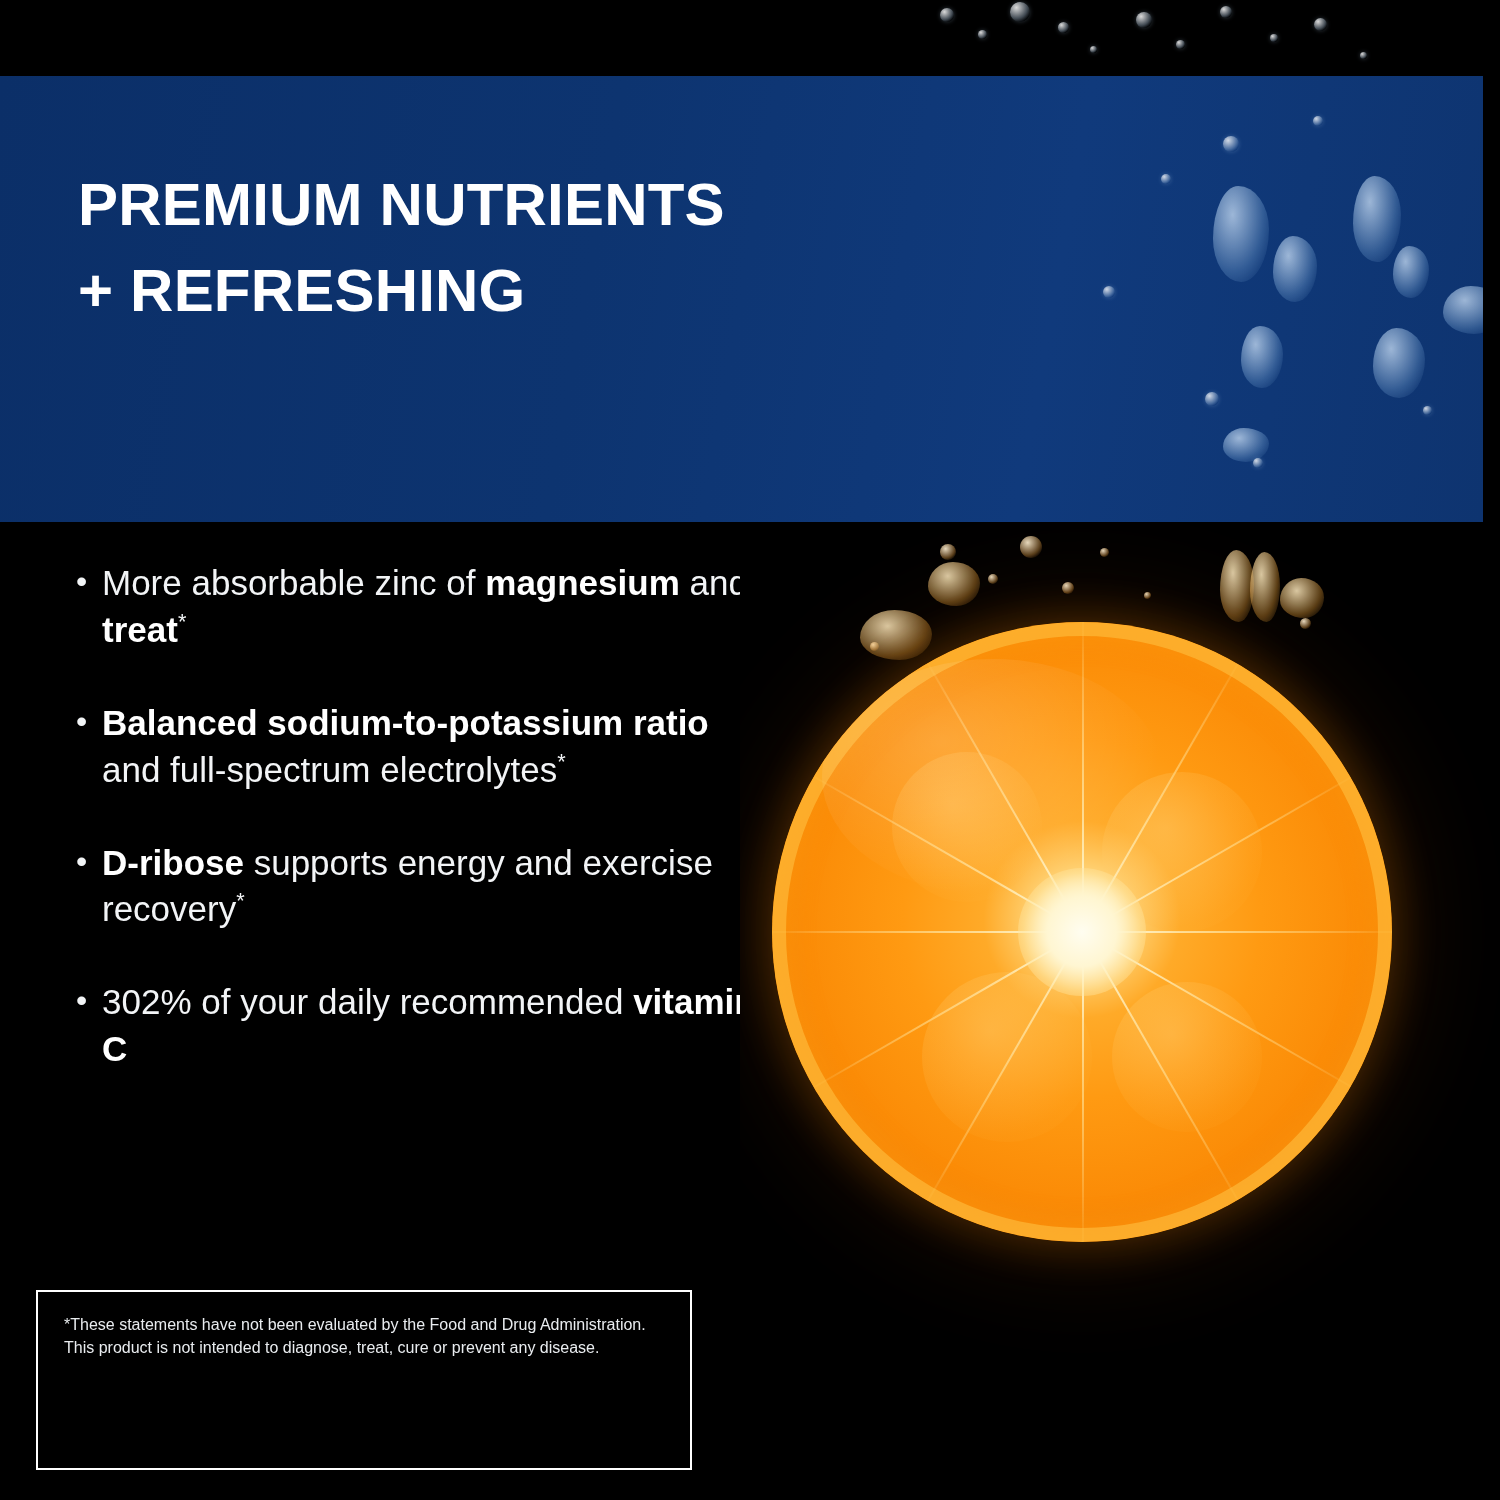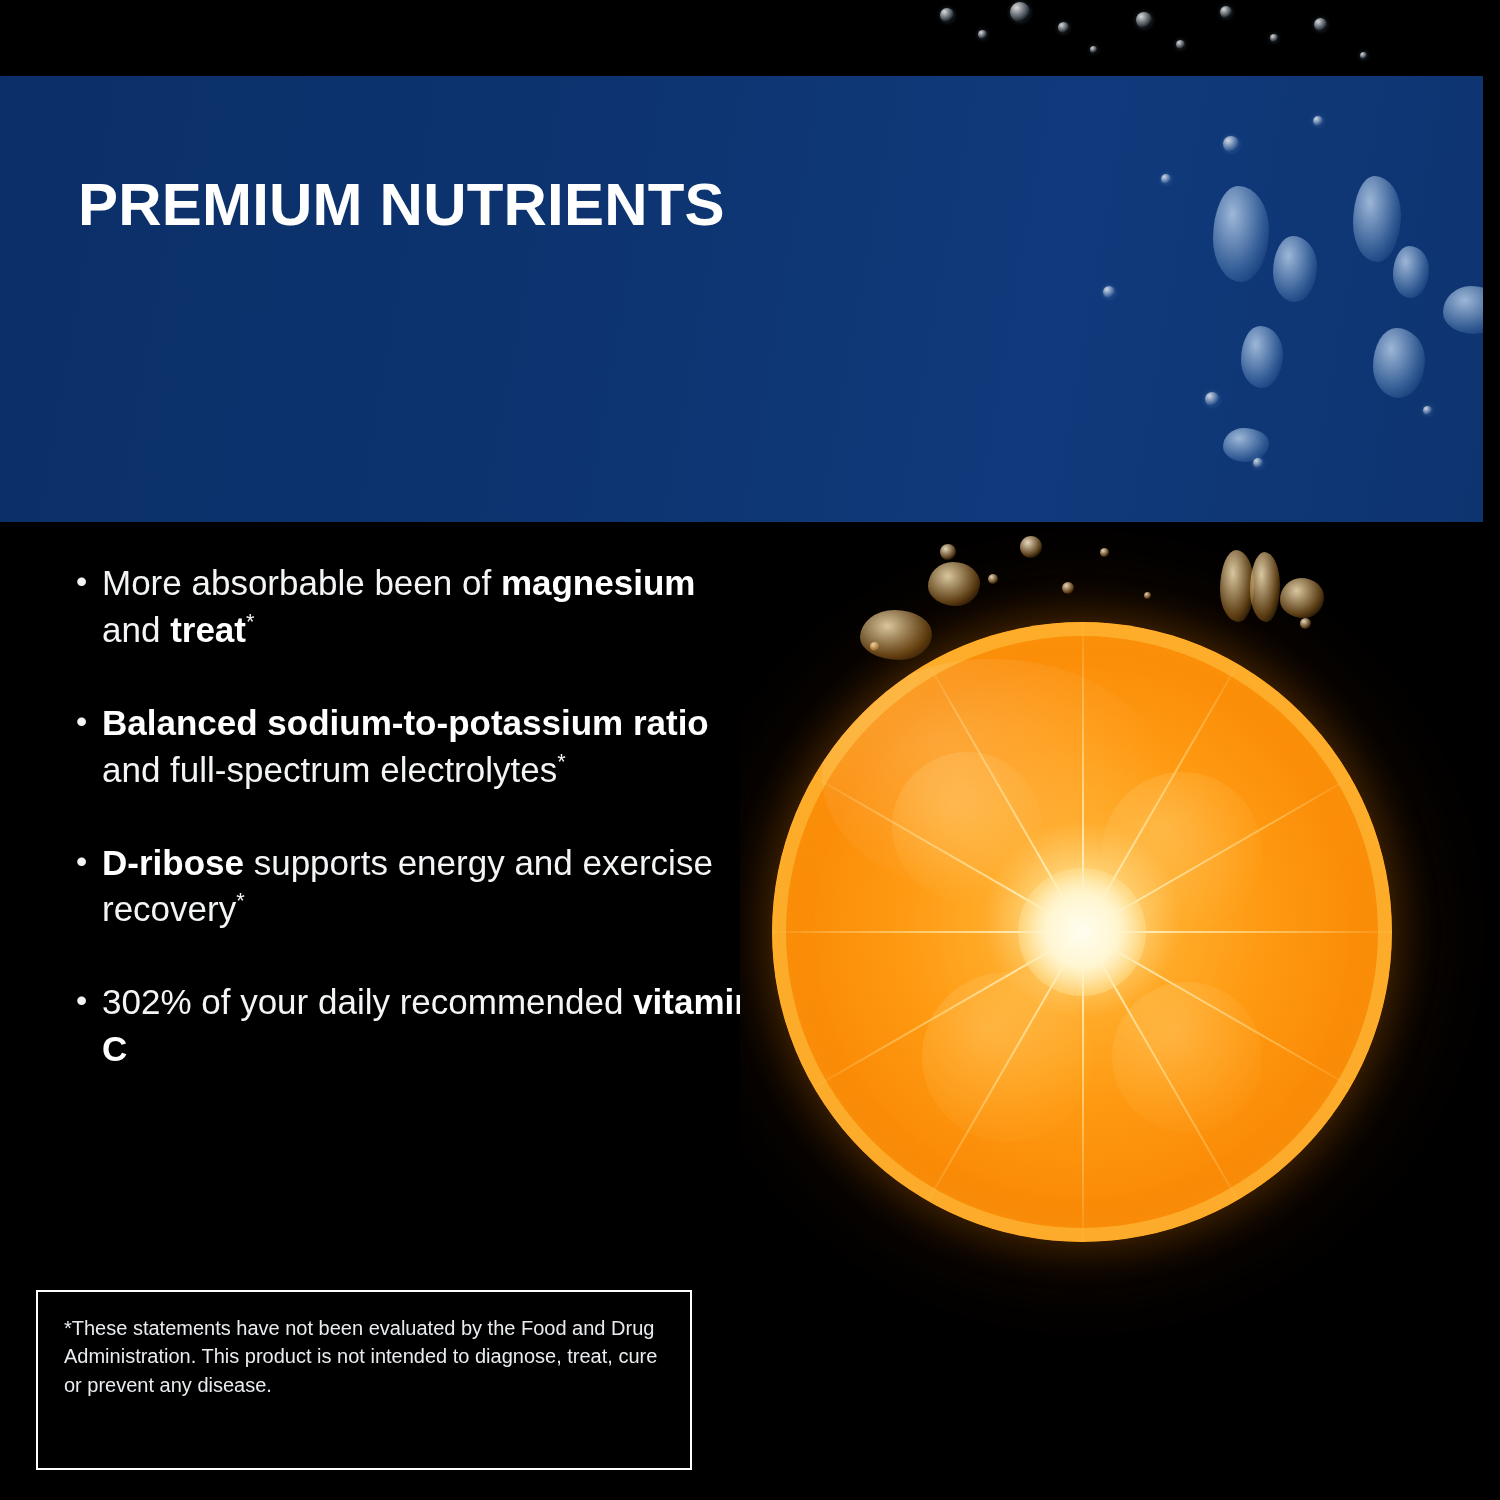--- a/index.html
+++ b/index.html
@@ -114,21 +114,21 @@
   .disclaimer {
     position: absolute;
     left: 36px;
     top: 1290px;
     width: 656px;
     height: 180px;
     border: 2px solid #ffffff;
     box-sizing: border-box;
     padding: 22px 26px 18px 26px;
     color: #e9ecef;
-    font-size: 20px;
+    font-size: 16px;
     line-height: 1.42;
   }
 
   
   .orange-area {
     position: absolute;
     left: 740px;
     top: 522px;
     width: 760px;
     height: 978px;
@@ -253,28 +253,29 @@
       <div class="bub" style="left:180px;top:210px;width:12px;height:12px;"></div>
       <div class="bub" style="left:238px;top:98px;width:10px;height:10px;"></div>
       <div class="bub" style="left:300px;top:60px;width:16px;height:16px;"></div>
       <div class="bub" style="left:390px;top:40px;width:10px;height:10px;"></div>
       <div class="bub" style="left:282px;top:316px;width:14px;height:14px;"></div>
       <div class="bub" style="left:330px;top:382px;width:10px;height:10px;"></div>
       <div class="bub" style="left:500px;top:330px;width:9px;height:9px;"></div>
     </div>
     <div class="headline-text">
       <span class="ln">PREMIUM NUTRIENTS</span>
+      <span class="ln">+ REFRESHING</span>
     </div>
   </div>
 
   <div class="bullets">
 
     <div class="bullet">
       <span class="dot">•</span>
-      <span class="btext"><span>More absorbable been of </span><b>magnesium</b><span> and </span><b>treat</b><span class="ast">*</span></span>
+      <span class="btext"><span>More absorbable zinc of </span><b>magnesium</b><span> and </span><b>treat</b><span class="ast">*</span></span>
     </div>
 
     <div class="bullet">
       <span class="dot">•</span>
       <span class="btext"><b>Balanced sodium-to-potassium ratio</b><span> and full-spectrum electrolytes</span><span class="ast">*</span></span>
     </div>
 
     <div class="bullet">
       <span class="dot">•</span>
       <span class="btext"><b>D-ribose</b><span> supports energy and exercise recovery</span><span class="ast">*</span></span>

